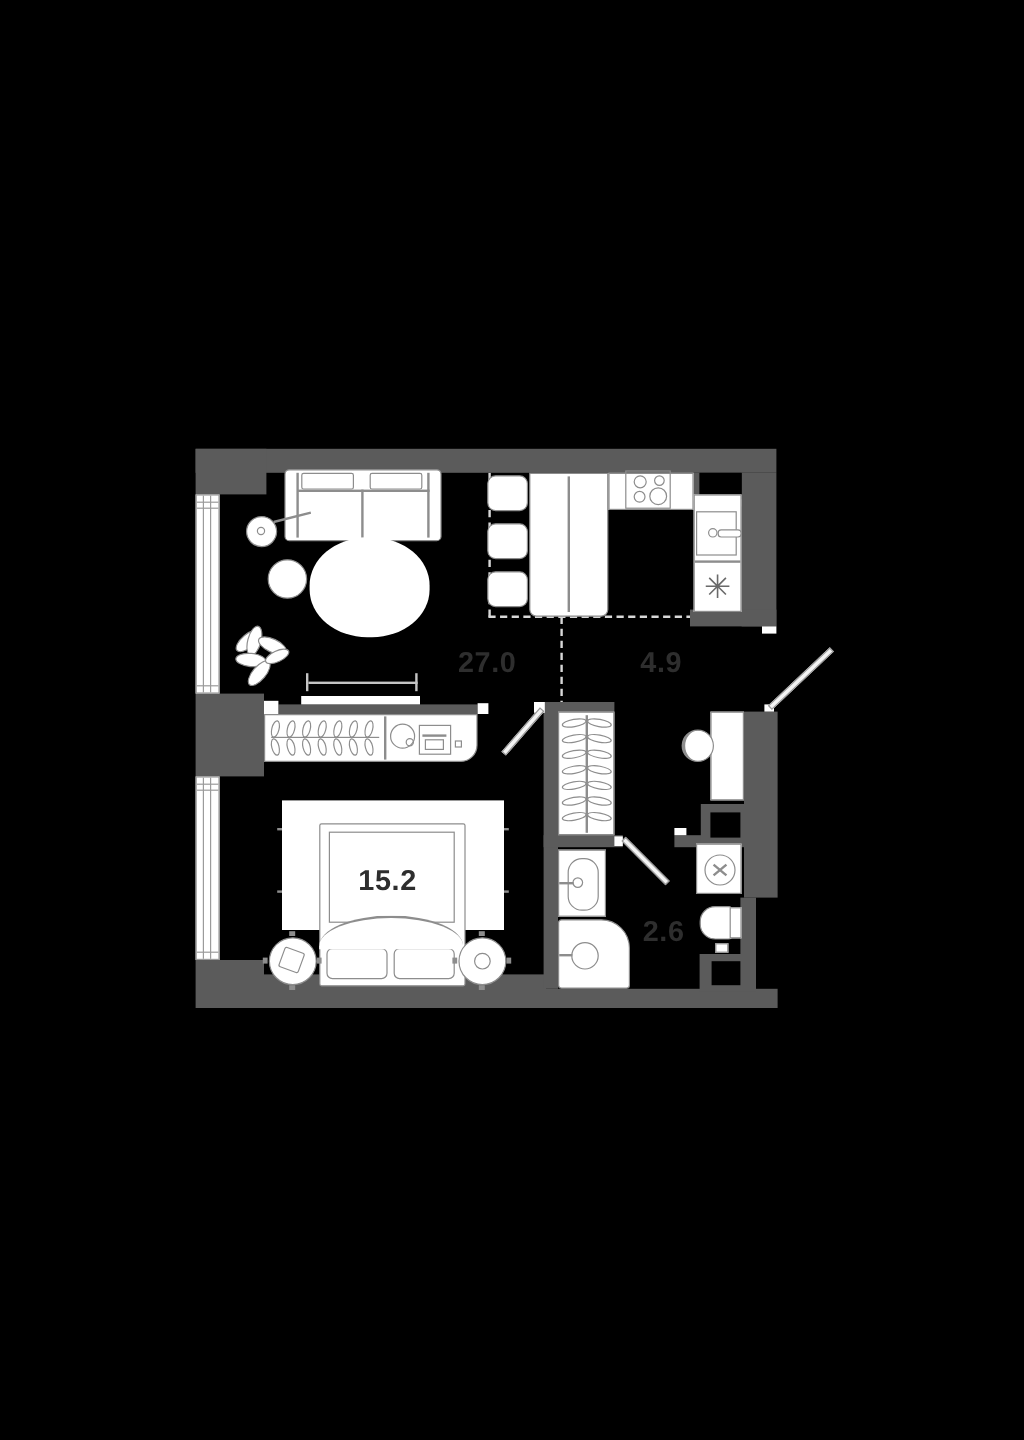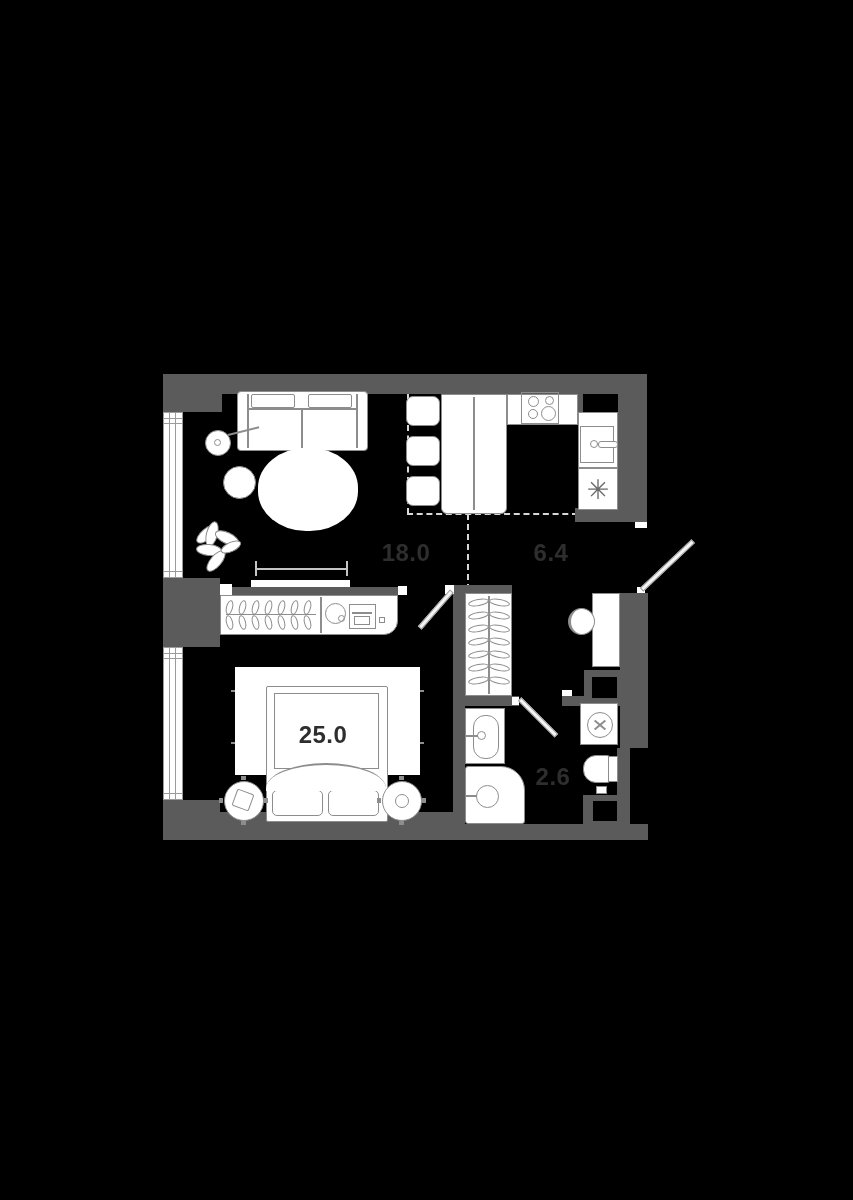--- a/index.html
+++ b/index.html
@@ -225,18 +225,18 @@
     <div class="a ln" style="left:12px;top:20px;width:14px;height:2px;transform:rotate(-40deg);"></div>
   </div>
   <div class="a fx" style="left:583px;top:755px;width:28px;height:28px;border-radius:13px 4px 4px 13px;"></div>
   <div class="a fx" style="left:608px;top:756px;width:10px;height:26px;"></div>
   <div class="a fx" style="left:596px;top:786px;width:11px;height:8px;border-width:1px;"></div>
 
   <div class="a door" style="left:641px;top:586px;width:71px;transform:rotate(-43.3deg);"></div>
   <div class="a door" style="left:419px;top:624px;width:49px;transform:rotate(-49deg);"></div>
   <div class="a door" style="left:519px;top:698px;width:52px;transform:rotate(45deg);"></div>
 
-  <div class="a lbl" style="left:378px;top:541px;width:56px;">18.0</div>
-  <div class="a lbl" style="left:521px;top:541px;width:60px;">6.4</div>
-  <div class="a lbl" style="left:294px;top:723px;width:58px;">25.0</div>
+  <div class="a lbl" style="left:378px;top:541px;width:56px;">27.0</div>
+  <div class="a lbl" style="left:521px;top:541px;width:60px;">4.9</div>
+  <div class="a lbl" style="left:294px;top:723px;width:58px;">15.2</div>
   <div class="a lbl" style="left:525px;top:765px;width:56px;">2.6</div>
 
 </div>
 
 </body></html>

